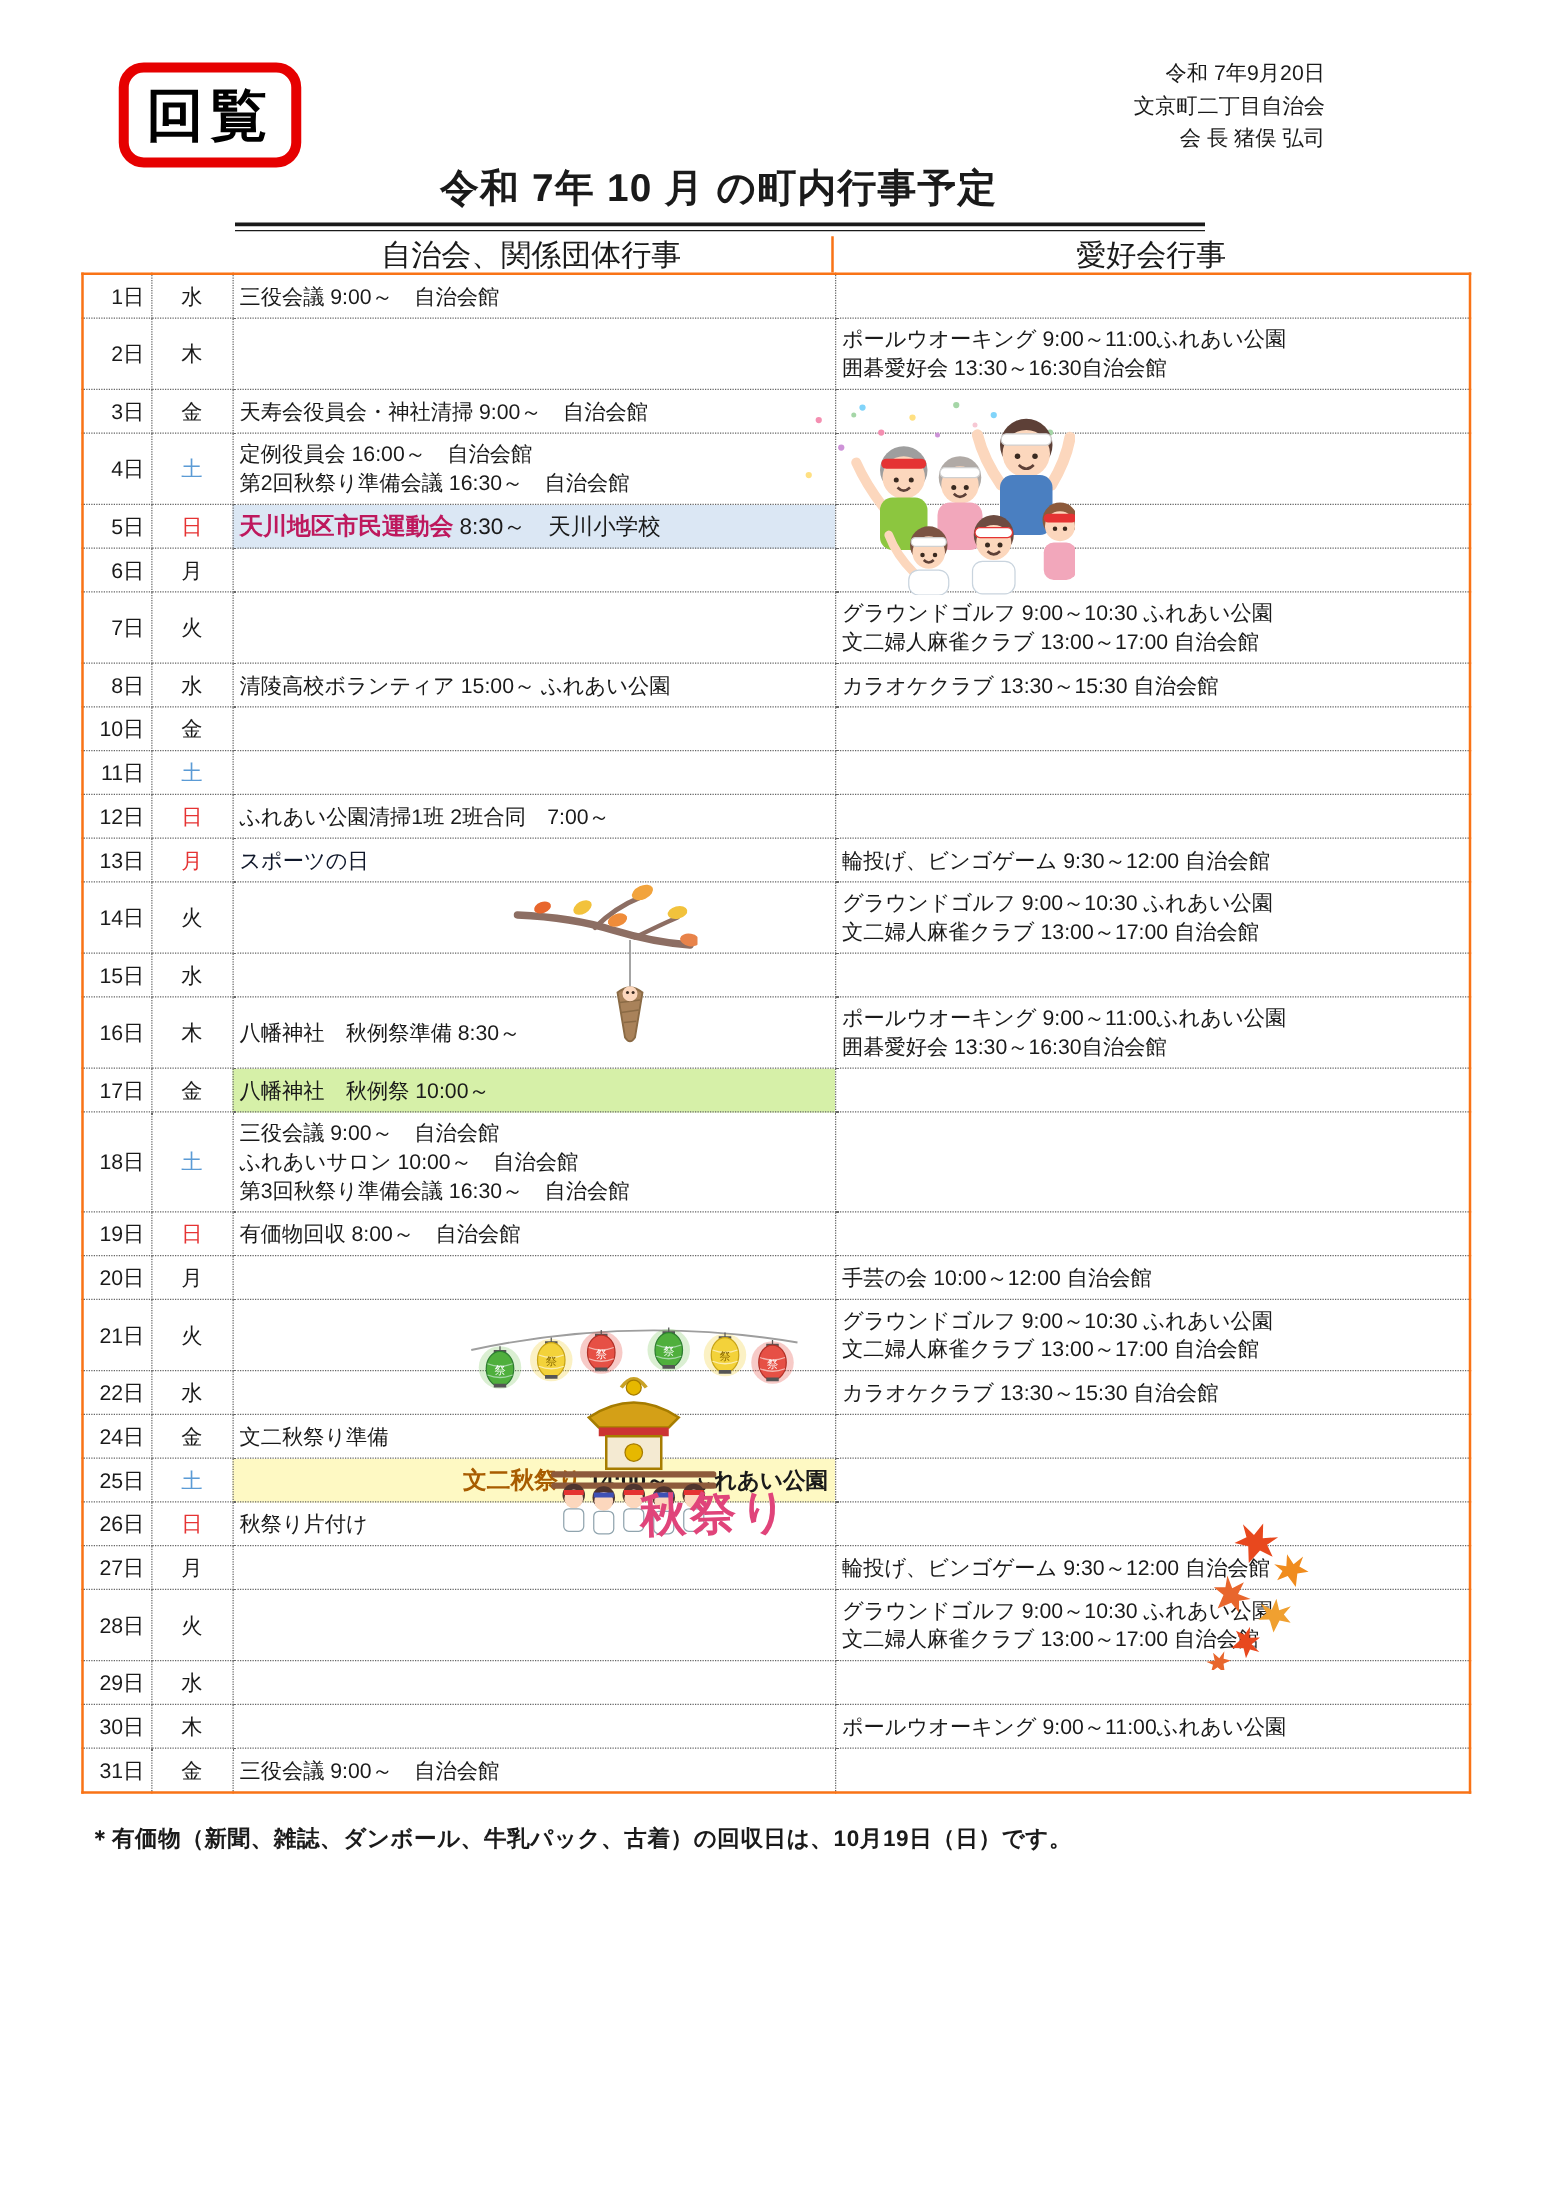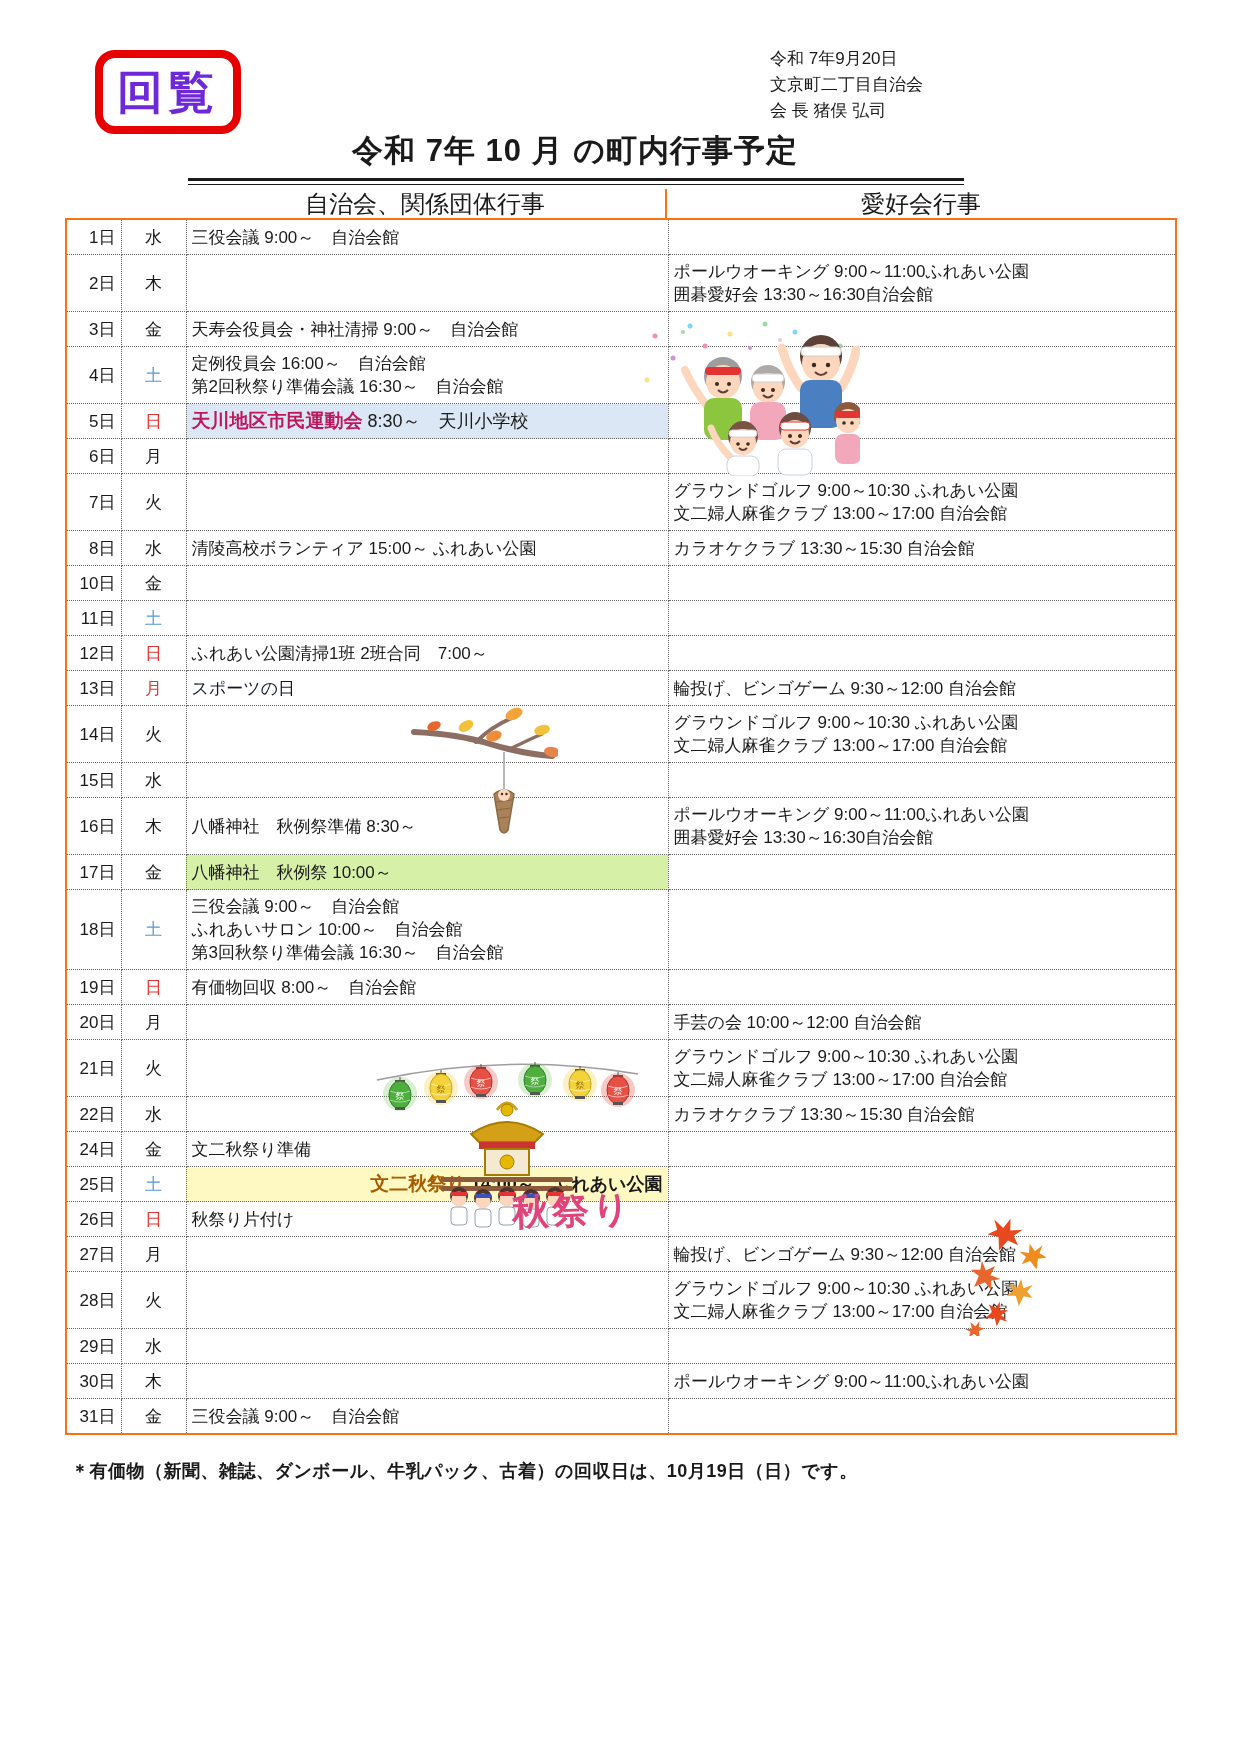--- a/index.html
+++ b/index.html
@@ -2,24 +2,24 @@
 <html lang="ja"><head>
 <meta charset="utf-8">
 <style>
   html,body{margin:0;padding:0;background:#9a9a9a;}
   .page{position:relative;width:1237px;height:1750px;background:#ffffff;margin:0 auto;
         font-family:"Liberation Sans","DejaVu Sans",sans-serif;color:#1a1a1a;overflow:hidden;}
 
   
   .stamp{position:absolute;left:95px;top:50px;width:130px;height:68px;border:8px solid #e60000;
          border-radius:20px;display:flex;align-items:center;justify-content:center;background:#fff;}
-  .stamp-text{font-size:46px;font-weight:bold;color:#6d28d9;letter-spacing:5px;line-height:1;}
+  .stamp-text{font-size:46px;font-weight:bold;color:#000000;letter-spacing:5px;line-height:1;}
 
   
-  .issue-info{position:absolute;left:770px;top:46px;width:290px;text-align:left;
+  .issue-info{position:absolute;left:770px;top:46px;width:290px;text-align:right;
               font-size:17px;line-height:26px;}
 
   
   .main-title{position:absolute;left:185px;top:130px;width:780px;text-align:center;
               font-size:31px;font-weight:bold;letter-spacing:1px;}
   .title-underline{position:absolute;left:188px;top:178px;width:776px;height:3px;
               border-top:3px solid #1a1a1a;border-bottom:1px solid #1a1a1a;}
 
   
   .col-headers{position:absolute;left:65px;top:189px;width:1110px;height:29px;display:flex;}

